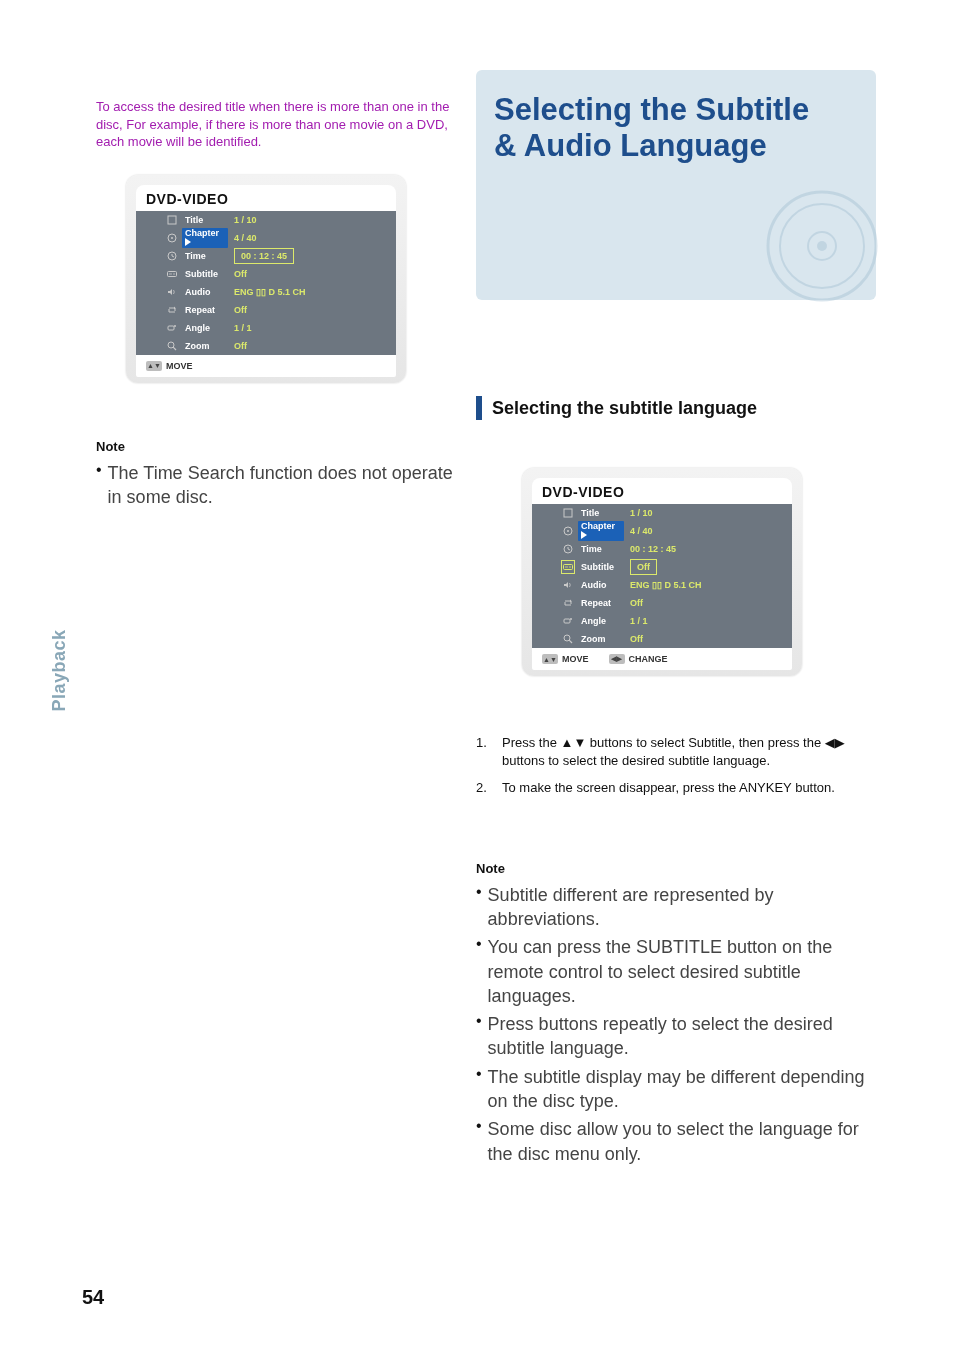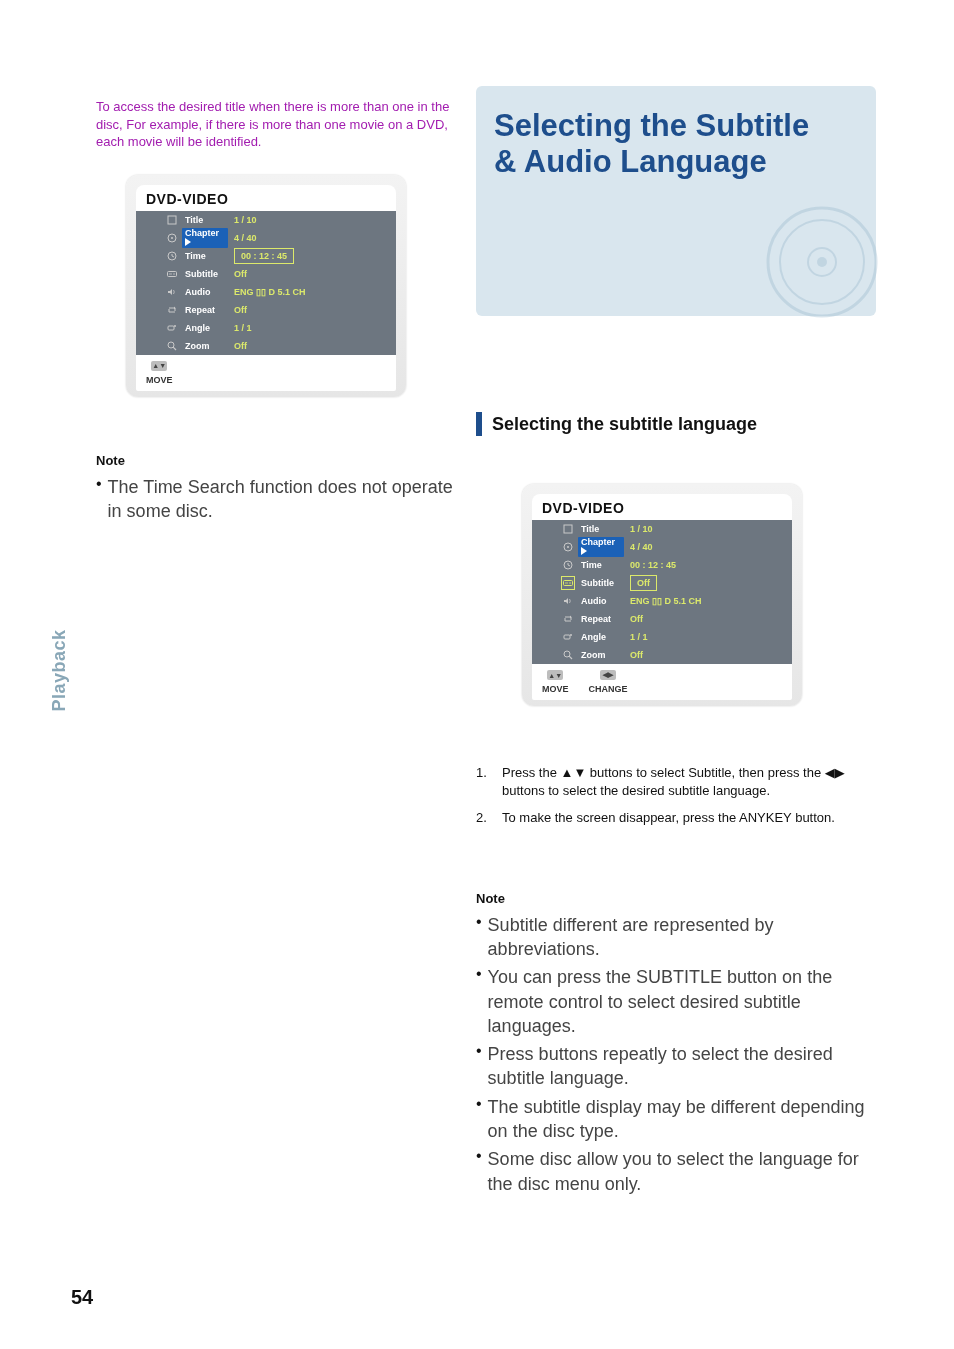--- a/index.html
+++ b/index.html
@@ -2,24 +2,24 @@
 <html><head>
 <meta charset="utf-8">
 <style>
   * { box-sizing: border-box; margin: 0; padding: 0; }
   html, body { width: 954px; height: 1349px; background: #fff; font-family: Arial, Helvetica, sans-serif; color: #111; }
   .page { position: relative; width: 954px; height: 1349px; }
 
   .side-tab { position: absolute; left: 44px; top: 620px; width: 30px; height: 100px; display: flex; align-items: center; justify-content: center; }
   .side-tab span { transform: rotate(-90deg); font-size: 18px; font-weight: 700; color: #89a7b7; letter-spacing: 0.5px; }
 
-  .page-num { position: absolute; left: 71px; bottom: 40px; font-size: 20px; font-weight: 700; }
+  .page-num { position: absolute; left: 82px; bottom: 40px; font-size: 20px; font-weight: 700; }
 
   .col-left { position: absolute; left: 96px; top: 86px; width: 360px; }
-  .col-right { position: absolute; left: 476px; top: 86px; width: 400px; }
+  .col-right { position: absolute; left: 476px; top: 70px; width: 400px; }
 
   .title-block { background: #d9e6ee; border-radius: 6px; padding: 22px 18px 70px 18px; height: 230px; }
   .title-block h1 { font-size: 31px; font-weight: 700; color: #1e4e8c; line-height: 1.15; }
   .title-frame { position: relative; height: 230px; }
 
   .subhead-wrap { display: flex; align-items: center; gap: 10px; }
   .subhead-bar { width: 6px; height: 24px; background: #1e4e8c; }
   .subhead { font-size: 18px; font-weight: 700; color: #111; }
 
   .body-text { font-size: 13px; color: #a21caf; margin-top: 12px; line-height: 1.35; }
@@ -38,21 +38,21 @@
   .osd .hdr { font-size: 14px; font-weight: 700; padding: 0 10px 4px 10px; letter-spacing: 0.5px; }
   .osd .rows { background: #6d7680; }
   .osd .row { display: flex; align-items: center; height: 18px; font-size: 9px; color: #fff; margin-left: 28px; }
   .osd .icon { width: 16px; display: flex; align-items: center; justify-content: center; font-size: 9px; }
   .osd .lab { width: 48px; padding-left: 2px; font-weight: 700; }
   .osd .val { flex: 1; font-weight: 700; padding-left: 6px; color: #dce96b; }
   .osd .hl .val-inner { border: 1px solid #dce96b; padding: 0 6px; display: inline-block; line-height: 14px; }
   .osd .row.sel .lab-box { background: #1b61b7; color: #fff; padding: 0 3px; display: inline-block; border-radius: 1px; }
   .osd .row .lab-box { display:inline-block; padding:0 3px; }
   .osd .footer { display: flex; align-items: center; gap: 20px; padding: 6px 10px; font-size: 9px; font-weight: 700; color: #333; background:#fff; border-radius:0 0 8px 8px; }
-  .osd .footer .btn { display: flex; align-items: center; gap: 4px; flex-direction: column; }
+  .osd .footer .btn { display: flex; align-items: center; gap: 4px; }
   .osd .footer .chip { width: 16px; height: 10px; background: #bdbdbd; border-radius: 2px; display: flex; align-items: center; justify-content: center; font-size: 7px; color:#444; }
 
   .osd .row .icon svg { width:10px; height:10px; }
   .spacer-48 { height:48px; }
   .spacer-96 { height:96px; }
   .spacer-32 { height:32px; }
   .spacer-24 { height:24px; }
 </style>
 </head>
 <body>

